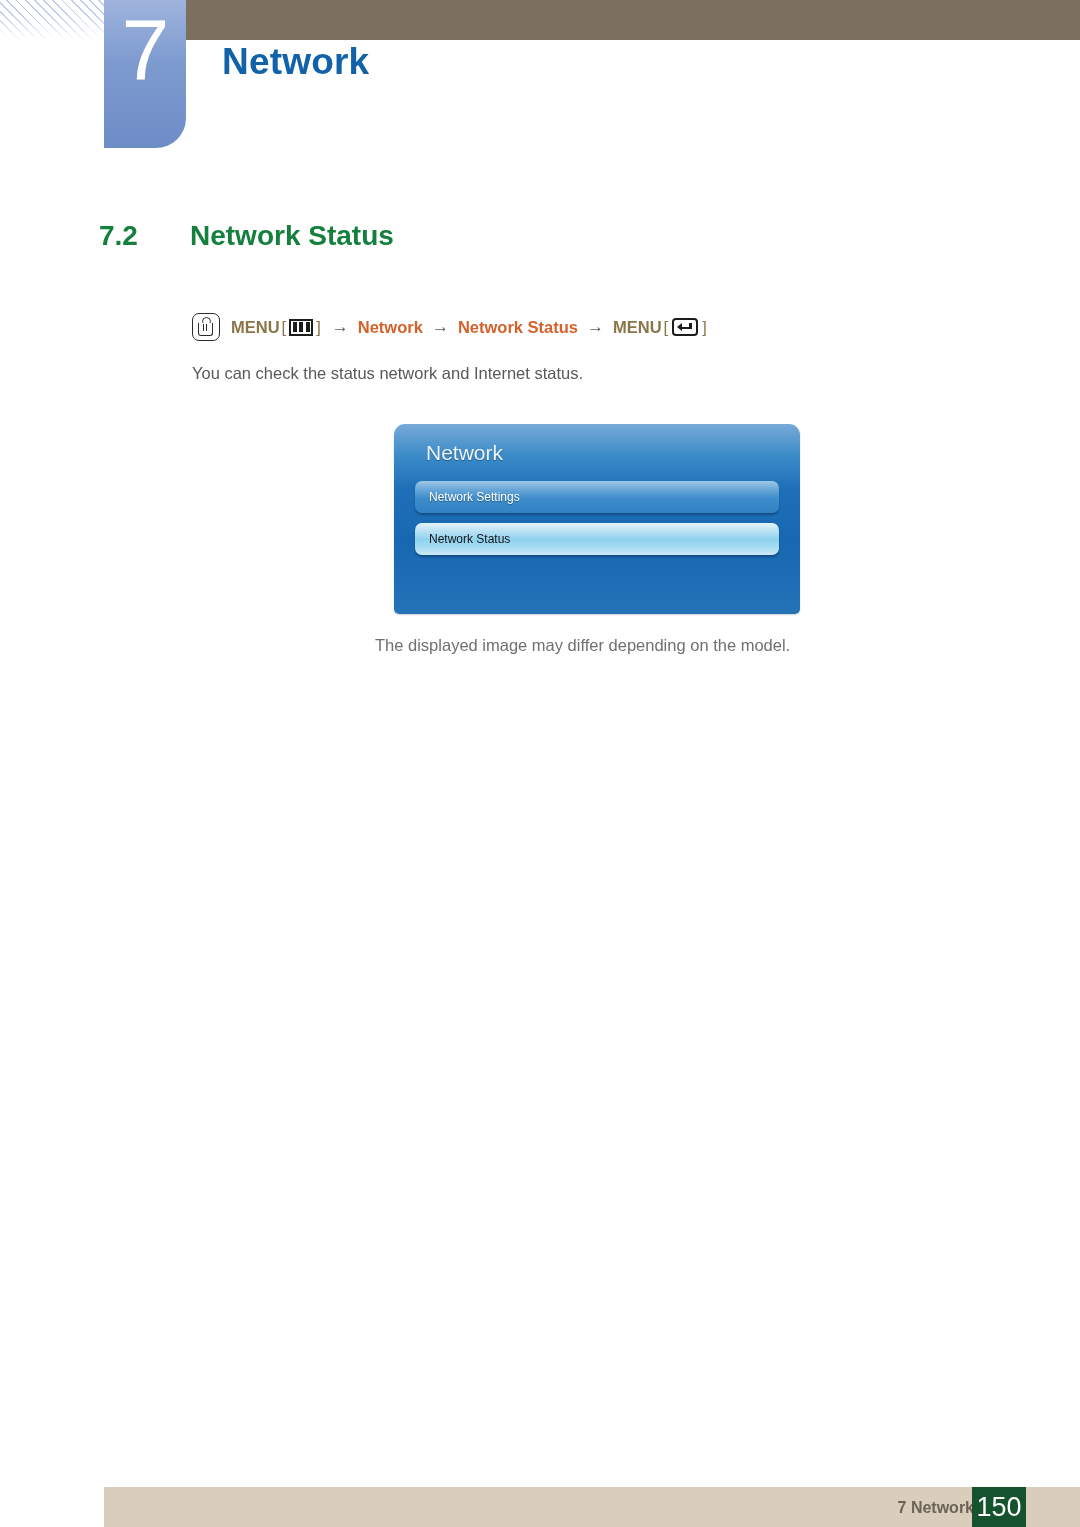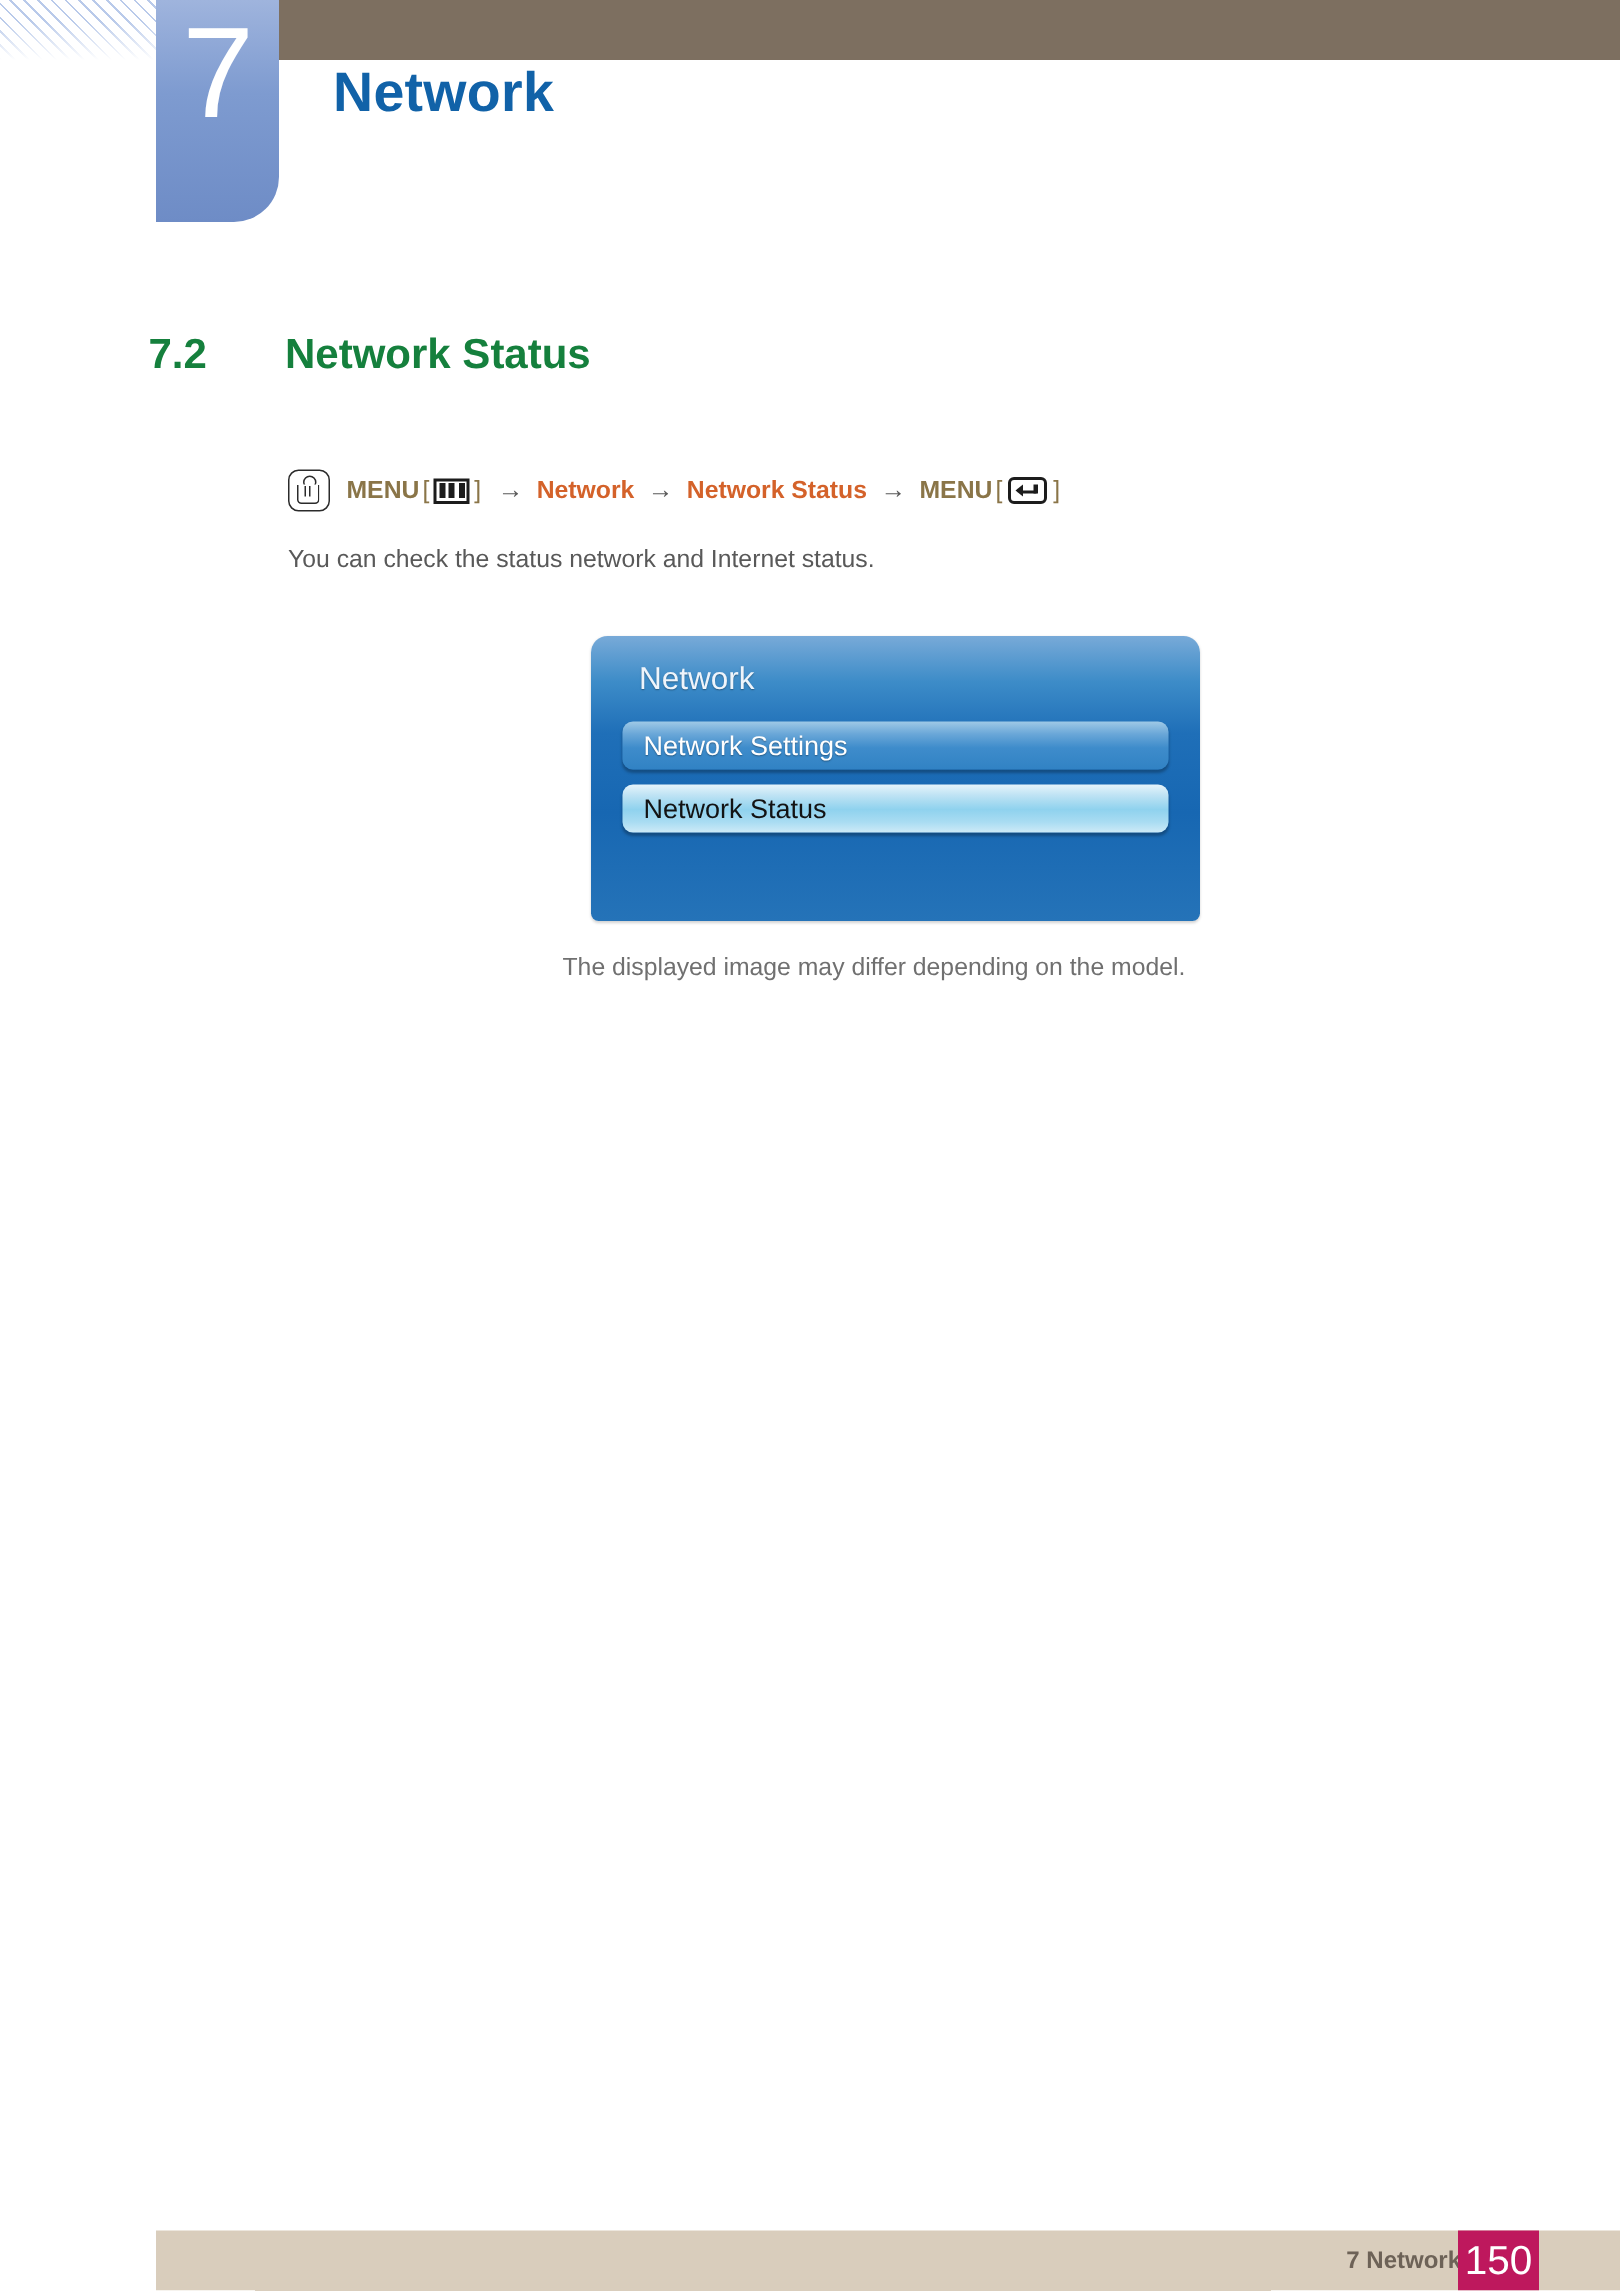--- a/index.html
+++ b/index.html
@@ -243,21 +243,21 @@
     height: 32px;
     border-radius: 7px;
     margin-bottom: 10px;
     position: relative;
     box-shadow: 0 2px 2px rgba(0,0,0,0.28);
     display: flex;
     align-items: center;
   }
   .osd-item .lbl {
     margin-left: 14px;
-    font-size: 18px;
+    font-size: 12px;
     line-height: 20px;
   }
   .osd-item.normal {
     background: linear-gradient(to bottom,
         #9fc9e6 0%,
         #6aa7d8 26%,
         #3e8ccb 55%,
         #3182c4 100%);
   }
   .osd-item.normal .lbl {
@@ -305,21 +305,21 @@
     font-weight: 700;
     color: #6d6257;
     white-space: nowrap;
   }
   .footer-page {
     position: absolute;
     left: 972px;
     top: 1487px;
     width: 54px;
     height: 40px;
-    background: #be185d;
+    background: #14532d;
     color: #ffffff;
     font-size: 27px;
     line-height: 40px;
     text-align: center;
     font-weight: 400;
   }
 </style>
 </head>
 <body>
 

